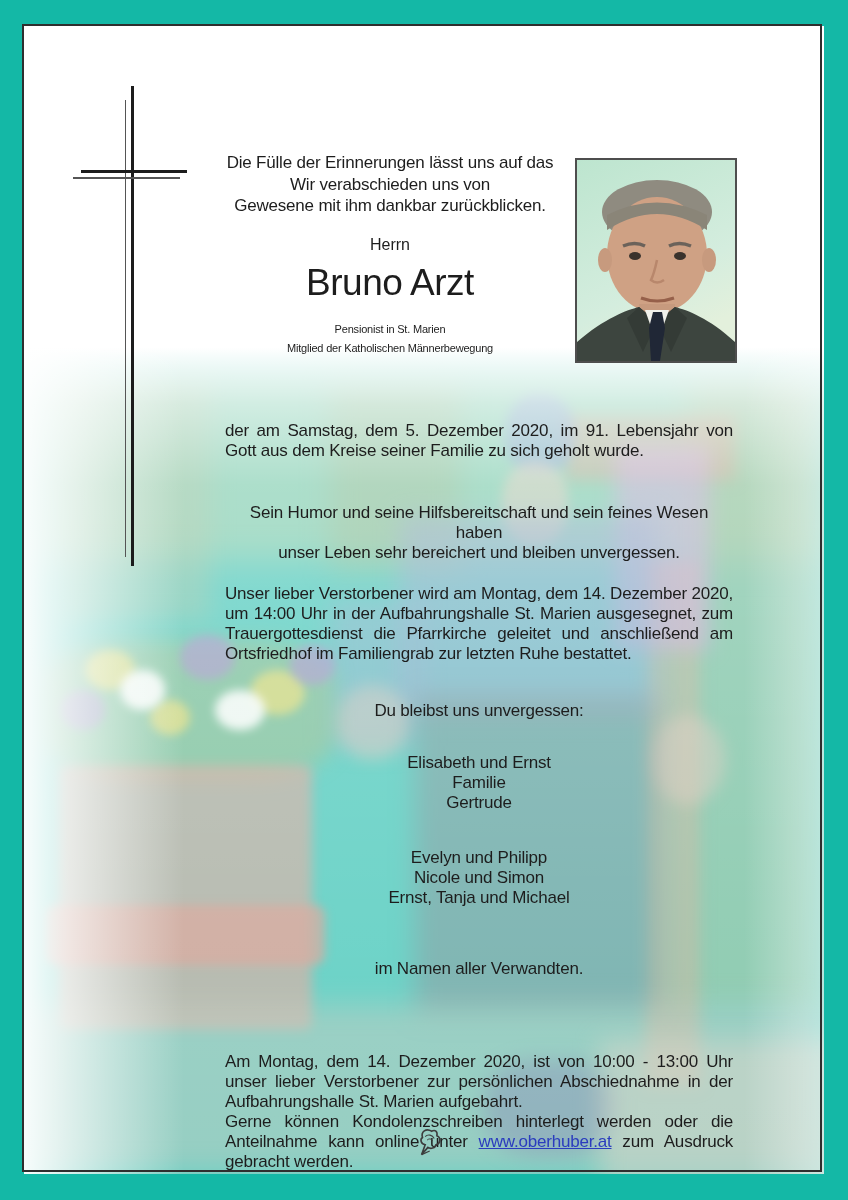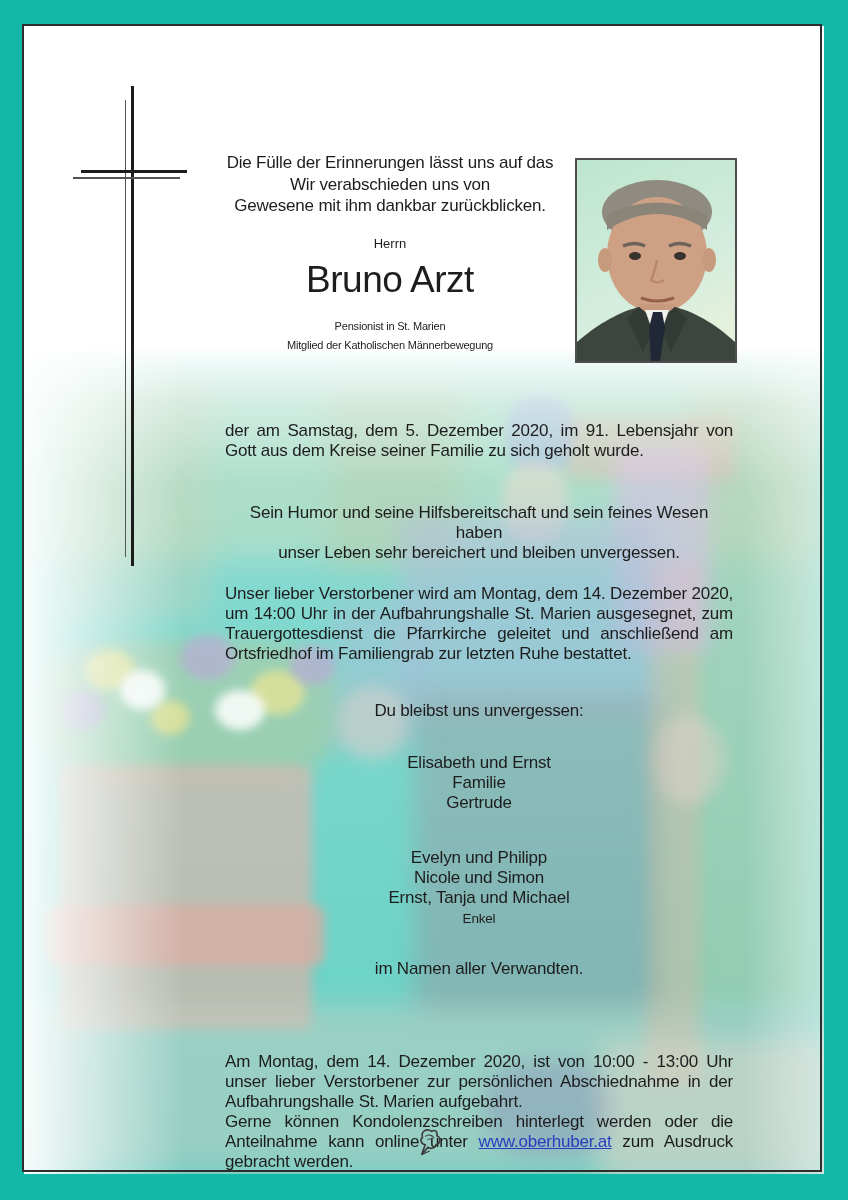--- a/index.html
+++ b/index.html
@@ -49,21 +49,21 @@
   .cross div{position:absolute;background:#1c1c1c;}
   .cv1{left:131px;top:86px;width:2.5px;height:480px;}
   .cv2{left:124.5px;top:100px;width:1.5px;height:457px;background:#555 !important;}
   .ch1{left:81px;top:170px;width:106px;height:2.5px;}
   .ch2{left:73px;top:177px;width:107px;height:1.5px;background:#555 !important;}
   
   .content{position:absolute;inset:0;z-index:2;}
   .content .abs{position:absolute;}
   .header-block{left:185px;top:152px;width:410px;text-align:center;}
   .intro-line{font-size:17px;line-height:21.5px;letter-spacing:-0.2px;}
-  .salutation{font-size:13px;margin-top:19px;}
+  .salutation{font-size:16px;margin-top:19px;}
   .deceased-name{font-size:37px;line-height:40px;margin-top:9px;letter-spacing:-0.5px;}
   .subtitle{font-size:11px;line-height:19px;letter-spacing:-0.2px;}
   .subtitle.first{margin-top:17px;}
   .photo{left:575px;top:158px;width:162px;height:205px;border:2px solid #4e4e4e;box-sizing:border-box;background:#cfe9dc;}
   .para{left:225px;width:508px;font-size:17px;line-height:20px;letter-spacing:-0.2px;}
   .just{text-align:justify;}
   .cent{text-align:center;}
   .rel{font-size:13.5px;line-height:17px;margin-top:2px;}
   .link{color:#2b3cbe;text-decoration:underline;}
   .viewing .vline{margin:0;}
@@ -178,21 +178,20 @@
     <div class="abs para cent" style="top:753px">
       <div>Elisabeth und Ernst</div>
       <div>Familie</div>
       <div>Gertrude</div>
     </div>
 
     <div class="abs para cent" style="top:848px">
       <div>Evelyn und Philipp</div>
       <div>Nicole und Simon</div>
       <div>Ernst, Tanja und Michael</div>
-      <div class="rel">Enkel</div>
     </div>
 
     <div class="abs para cent" style="top:959px">im Namen aller Verwandten.</div>
 
     <div class="abs para just viewing" style="top:1052px">
       <div class="vline">Am Montag, dem 14. Dezember 2020, ist von 10:00 - 13:00 Uhr unser lieber Verstorbener zur persönlichen Abschiednahme in der Aufbahrungshalle St. Marien aufgebahrt.</div>
       <div class="vline"><span>Gerne können Kondolenzschreiben hinterlegt werden oder die Anteilnahme kann online unter </span><a href="#" class="link">www.oberhuber.at</a><span> zum Ausdruck gebracht werden.</span></div>
     </div>
 
     <div class="abs logo">

